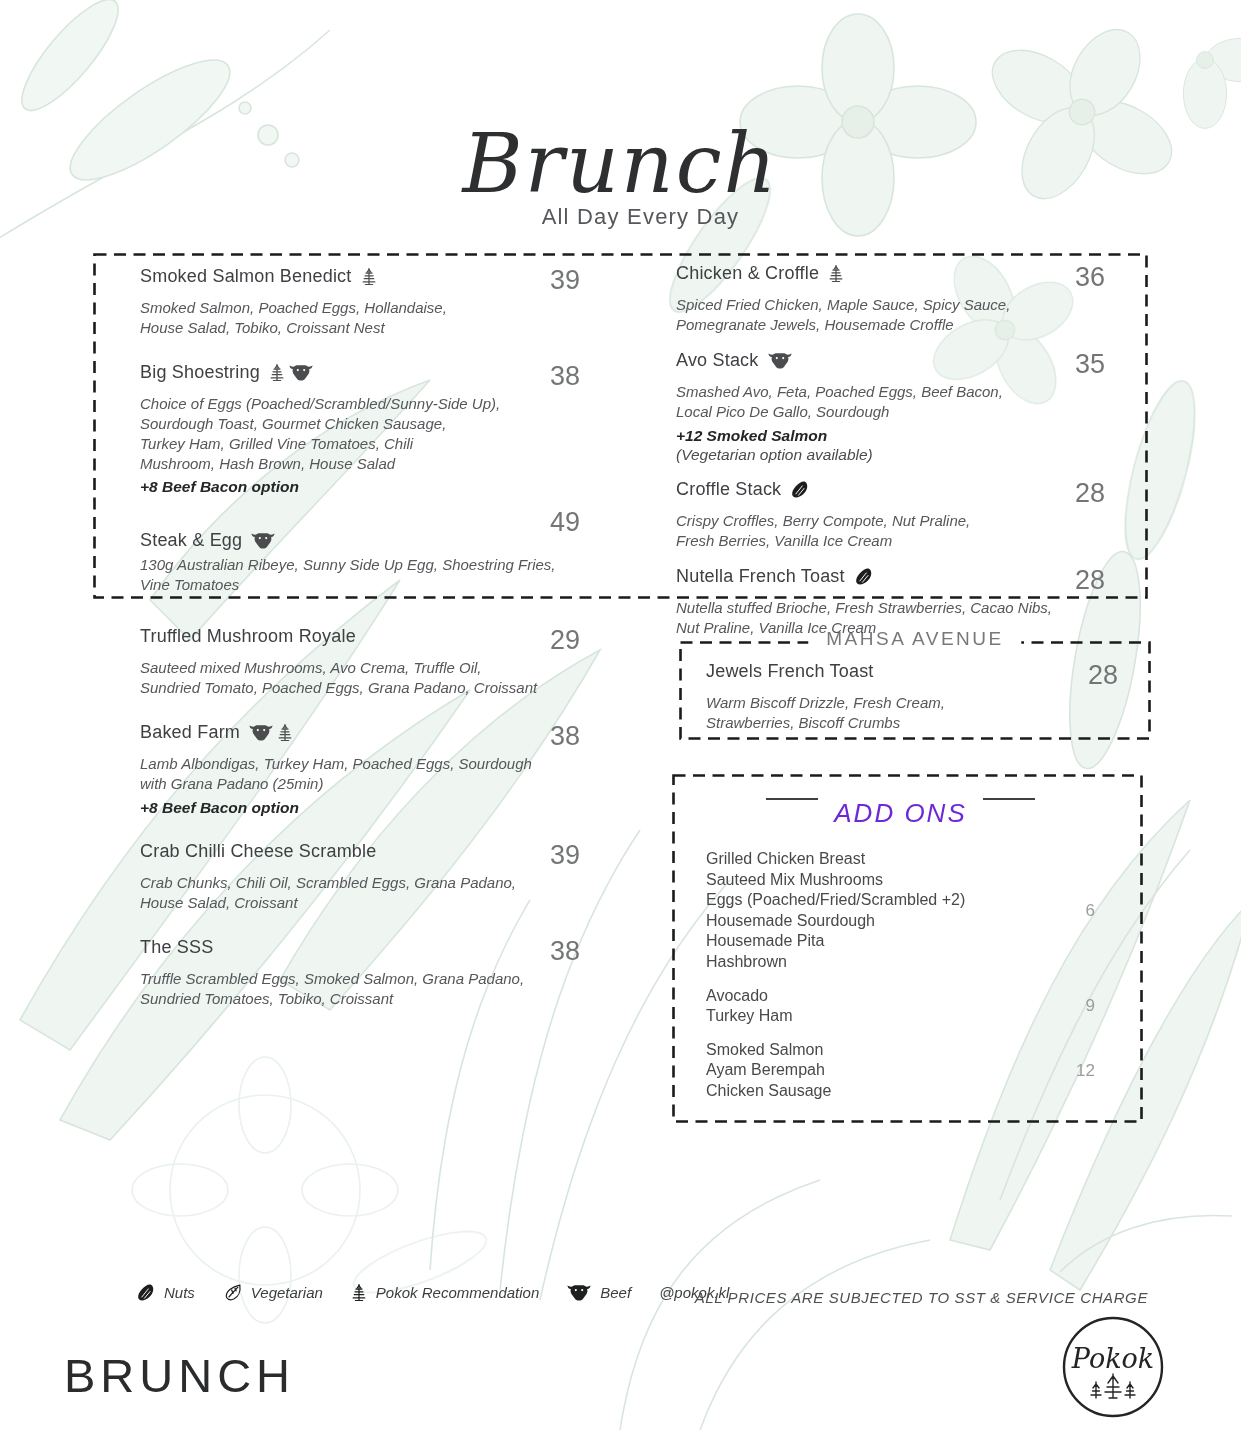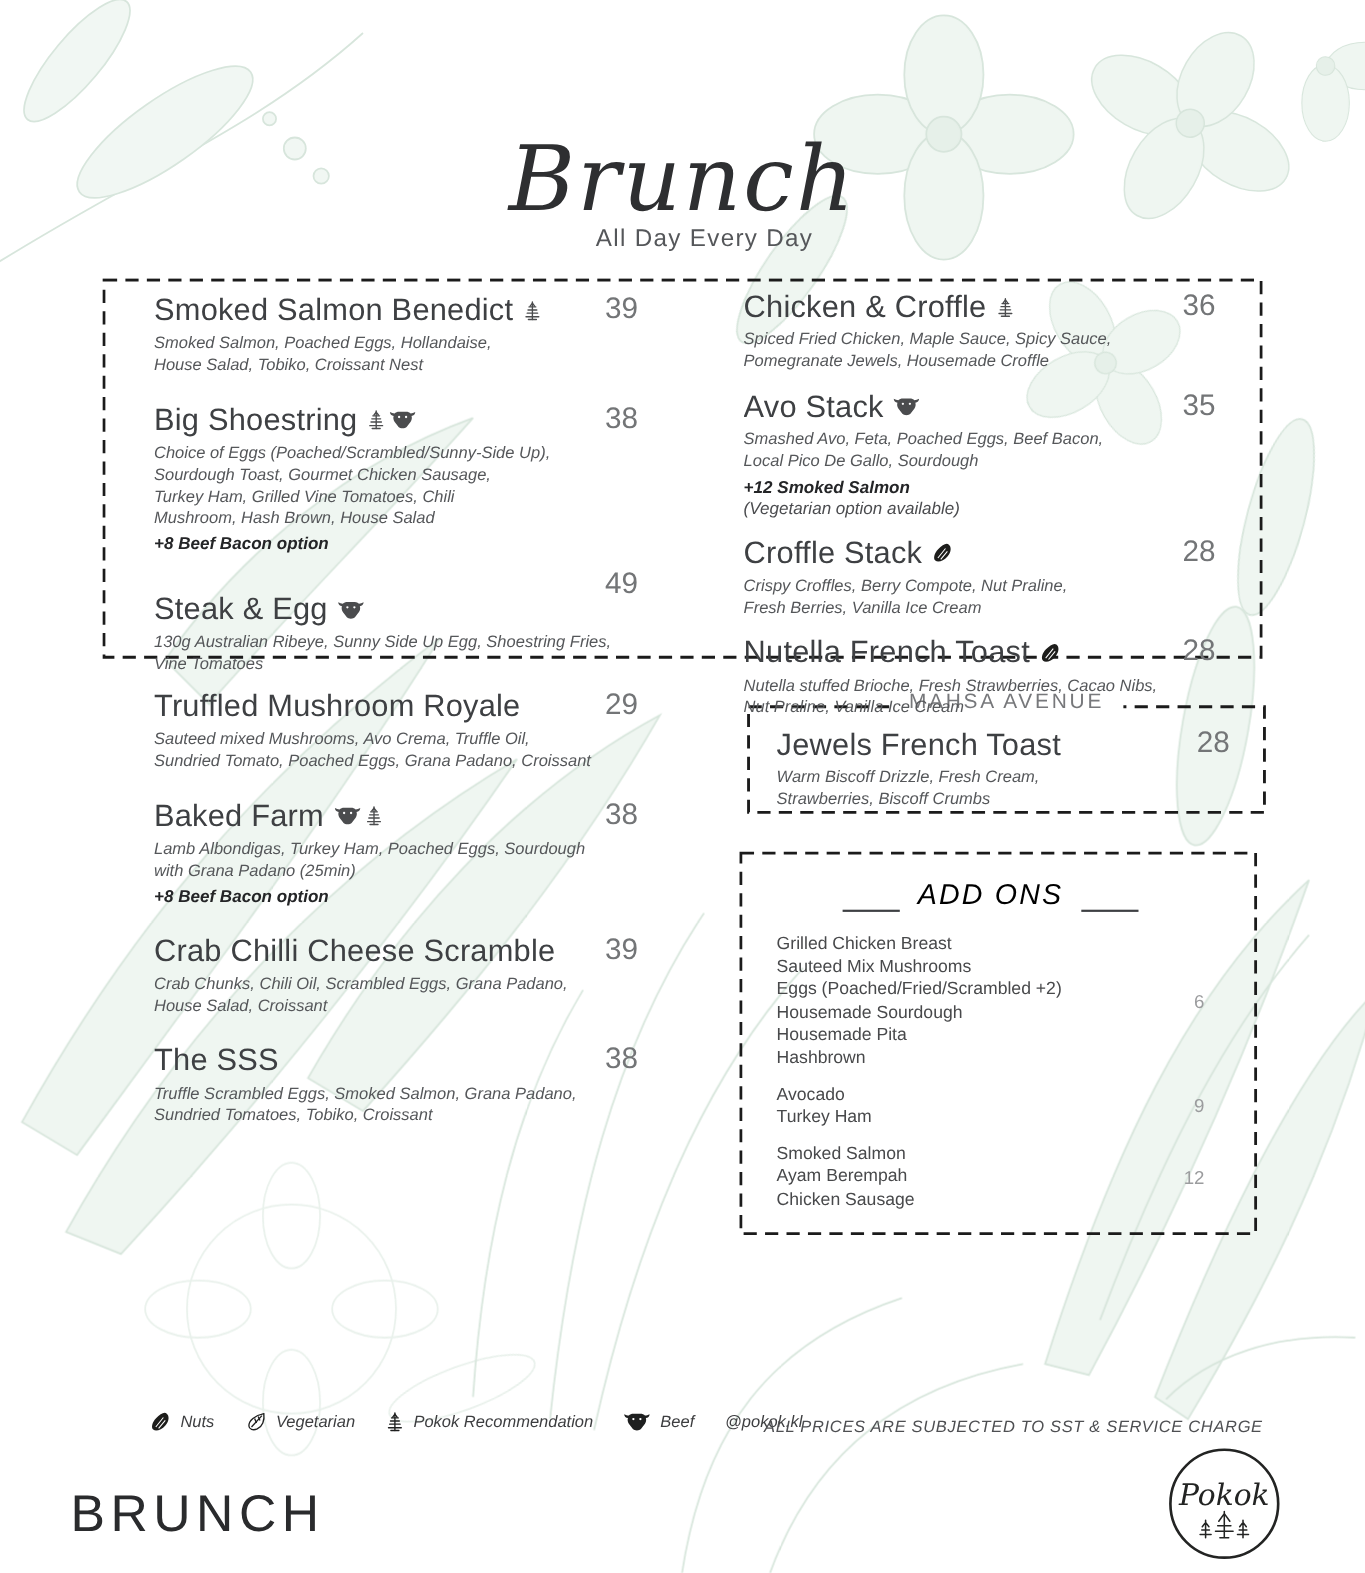--- a/index.html
+++ b/index.html
@@ -30,33 +30,33 @@
   .col-rt{left:676px;top:263px;width:429px;}
   .col-lb{left:140px;top:626px;}
   .col-mahsa{left:706px;top:661px;width:412px;}
 
   .item{margin-bottom:24px;}
   .col-rt .item{margin-bottom:15px;}
   .item.price-raised{margin-top:-12px;}
   .item-head{display:flex;align-items:flex-start;}
   .item-title{display:inline-flex;align-items:center;}
   .price-raised .item-title{margin-top:22px;}
-  .item-name{font-size:28px;color:#3e4043;line-height:1.15;letter-spacing:.2px;}
+  .item-name{font-size:18px;color:#3e4043;line-height:1.15;letter-spacing:.2px;}
   .item-icons{display:inline-flex;align-items:center;gap:4px;margin-left:9px;color:#4b4c4e;}
   .item-icons svg{display:block;}
   .item-price{margin-left:auto;font-size:27px;color:#737577;line-height:1.05;padding-left:10px;}
   .item-desc{font-style:italic;font-size:15px;color:#55575a;line-height:1.32;margin-top:4px;
     white-space:pre-line;}
   .item-note{font-style:italic;font-weight:bold;font-size:15.5px;color:#242527;margin-top:5px;}
   .item-subnote{font-style:italic;font-size:15.5px;color:#4b4c4f;margin-top:1px;}
 
   
   .addons-inner{position:absolute;left:0;top:0;right:0;bottom:0;padding:24px 48px 0 34px;}
-  .addons-title{display:flex;align-items:flex-end;justify-content:center;gap:16px;
-    font-style:italic;font-size:26px;letter-spacing:2px;color:#000000;margin-bottom:20px;}
+  .addons-title{display:flex;align-items:flex-start;justify-content:center;gap:16px;
+    font-style:italic;font-size:26px;letter-spacing:2px;color:#6d28d9;margin-bottom:20px;}
   .addons-title::before,.addons-title::after{content:"";width:52px;height:2px;background:#3e4043;}
   .addon-group{display:flex;align-items:center;margin-bottom:13px;}
   .addon-items{flex:1;font-size:16px;line-height:20.6px;color:#48494b;white-space:pre-line;}
   .addon-price{font-size:17px;color:#9b9c9e;padding-left:10px;}
 
   
   .legend{position:absolute;left:136px;top:1283px;display:flex;align-items:center;gap:28px;}
   .legend-item{display:flex;align-items:center;gap:9px;}
   .legend-item .lg-ic{display:inline-flex;color:#1e1f1f;}
   .legend-label{font-style:italic;font-size:15px;color:#3d3e40;}

